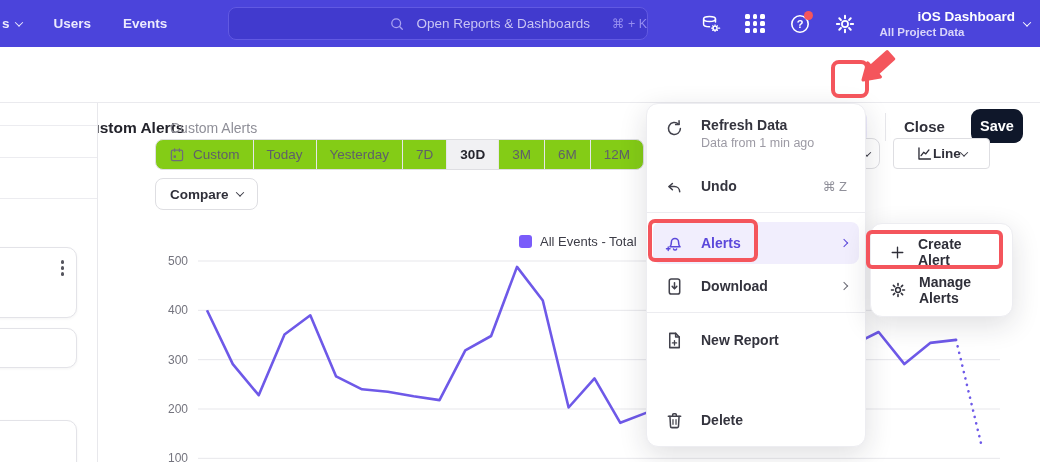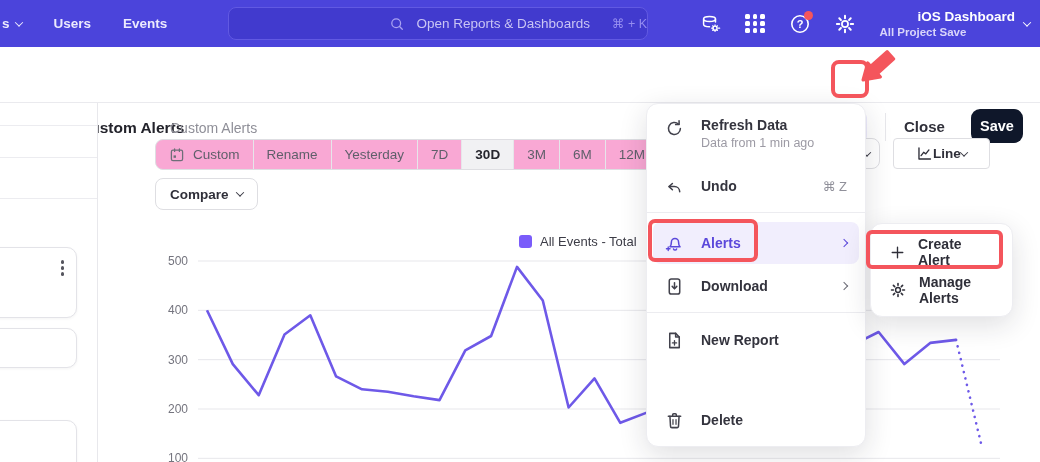--- a/index.html
+++ b/index.html
@@ -39,21 +39,21 @@
   .hdiv { position:absolute; left:885px; top:66px; width:1px; height:28px; background:#e7e7eb; }
   .close { position:absolute; left:904px; top:71px; font-size:15px; font-weight:600; color:#30303a; cursor:pointer; }
   .save { position:absolute; left:971px; top:62px; width:52px; height:34px; border:none; border-radius:9px; background:#0f172a; color:#fff; font-size:14.5px; font-weight:700; font-family:inherit; cursor:pointer; }
   
   .leftpanel { position:absolute; left:0; top:103px; width:98px; height:359px; background:#fff; border-right:1px solid #e8e8ec; }
   .lp-line { position:absolute; left:0; width:97px; height:0; border-top:1px solid #ececf0; }
   .lp-card { position:absolute; left:-14px; width:91px; background:#fff; border:1px solid #e3e3e8; border-radius:10px; box-shadow:0 1px 3px rgba(30,30,40,.05); }
   .kebab { position:absolute; right:12px; top:12px; display:flex; flex-direction:column; gap:2.5px; cursor:pointer; }
   .kebab i { width:3.5px; height:3.5px; border-radius:50%; background:#55555e; }
   
-  .seg { position:absolute; left:155px; top:139px; height:31px; display:flex; border:1px solid #dedee2; border-radius:8px; background:#f9a8d4; overflow:hidden; }
+  .seg { position:absolute; left:155px; top:139px; height:31px; display:flex; border:1px solid #dedee2; border-radius:8px; background:#84cc16; overflow:hidden; }
   .seg-item { display:flex; align-items:center; gap:8px; padding:0 13px; font-size:13.5px; color:#5f5f6a; border-left:1px solid #e6e6ea; cursor:pointer; white-space:nowrap; }
   .seg-item:first-child { border-left:none; }
   .seg-item.sel { background:#f1f1f3; color:#26262e; font-weight:700; }
   .compare { position:absolute; left:155px; top:178px; height:32px; padding:0 14px; display:flex; align-items:center; gap:8px; border:1px solid #dedee2; border-radius:8px; background:#fff; font-size:13.5px; font-weight:600; color:#2f2f39; cursor:pointer; }
   .partialdd { position:absolute; left:800px; top:138px; width:80px; height:31px; border:1px solid #dedee2; border-radius:8px; background:#fff; display:flex; align-items:center; justify-content:flex-end; padding-right:9px; color:#3a3a44; cursor:pointer; z-index:2; }
   .linebtn { position:absolute; left:893px; top:138px; width:97px; height:31px; border:1px solid #dedee2; border-radius:4px; background:#fff; display:flex; align-items:center; justify-content:center; font-size:13.5px; font-weight:600; color:#2f2f39; cursor:pointer; z-index:2; }
   
   .chart-layer { position:absolute; left:0; top:0; width:1040px; height:462px; pointer-events:none; z-index:1; }
   .ytick { position:absolute; left:148px; width:40px; text-align:right; font-size:12px; color:#74747e; }
   .legend { position:absolute; left:519px; top:234px; display:flex; align-items:center; gap:8px; z-index:2; }
@@ -138,21 +138,21 @@
       </span>
       <span class="nav-ic">
         <svg class="stroke" width="22" height="22" viewBox="0 0 20 20">
           <circle cx="10" cy="10" r="2.8"></circle>
           <path d="M10 2.6v2.2 M10 15.2v2.2 M2.6 10h2.2 M15.2 10h2.2 M4.8 4.8l1.5 1.5 M13.7 13.7l1.5 1.5 M15.2 4.8l-1.5 1.5 M6.3 13.7l-1.5 1.5" stroke-width="1.8"></path>
         </svg>
       </span>
       <span class="project">
         <span>
           <div class="pname">iOS Dashboard</div>
-          <div class="pscope">All Project Save</div>
+          <div class="pscope">All Project Data</div>
         </span>
         <i class="chev"></i>
       </span>
     </div>
   </header>
 
   <div class="header2">
     <span class="thumb">
       <svg class="stroke" width="16" height="16" viewBox="0 0 16 16" stroke-width="1.5">
         <polyline points="3,11.5 6.2,7.2 8.6,9 12.6,4.4"></polyline>
@@ -222,21 +222,21 @@
   <div class="seg" style="z-index:2">
     <span class="seg-item">
       <svg class="stroke" width="16" height="16" viewBox="0 0 20 20" style="color:#6e6e78" stroke-width="1.5">
         <rect x="3" y="4" width="14" height="13" rx="2"></rect>
         <line x1="7" y1="2.5" x2="7" y2="5.5"></line>
           <line x1="13" y1="2.5" x2="13" y2="5.5"></line>
         <rect x="5.7" y="10.5" width="3" height="3" fill="currentColor" stroke="none"></rect>
       </svg>
       <span>Custom</span>
     </span>
-    <span class="seg-item">Rename</span>
+    <span class="seg-item">Today</span>
     <span class="seg-item">Yesterday</span>
     <span class="seg-item">7D</span>
     <span class="seg-item sel">30D</span>
     <span class="seg-item">3M</span>
     <span class="seg-item">6M</span>
     <span class="seg-item">12M</span>
   </div>
 
   <div class="compare" style="z-index:2">
     <span>Compare</span>

